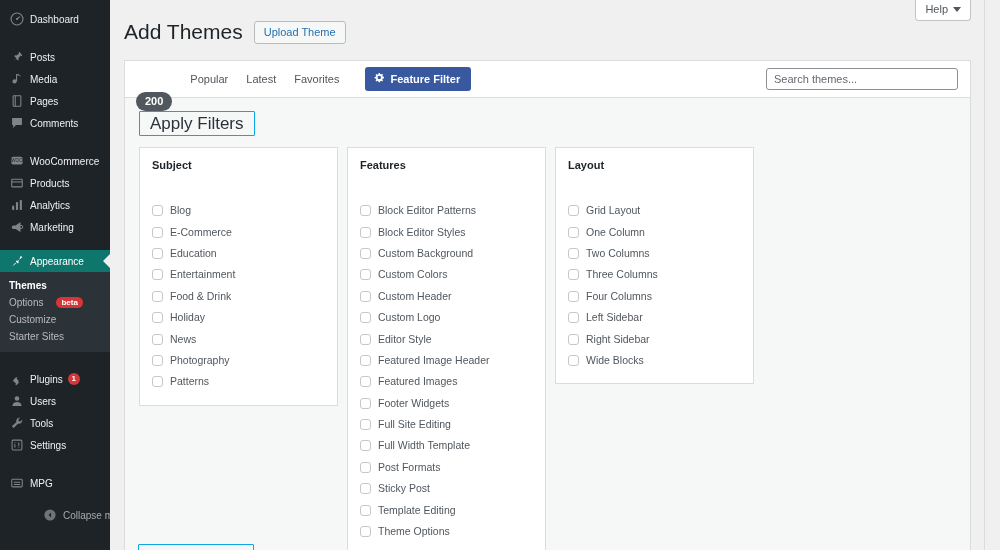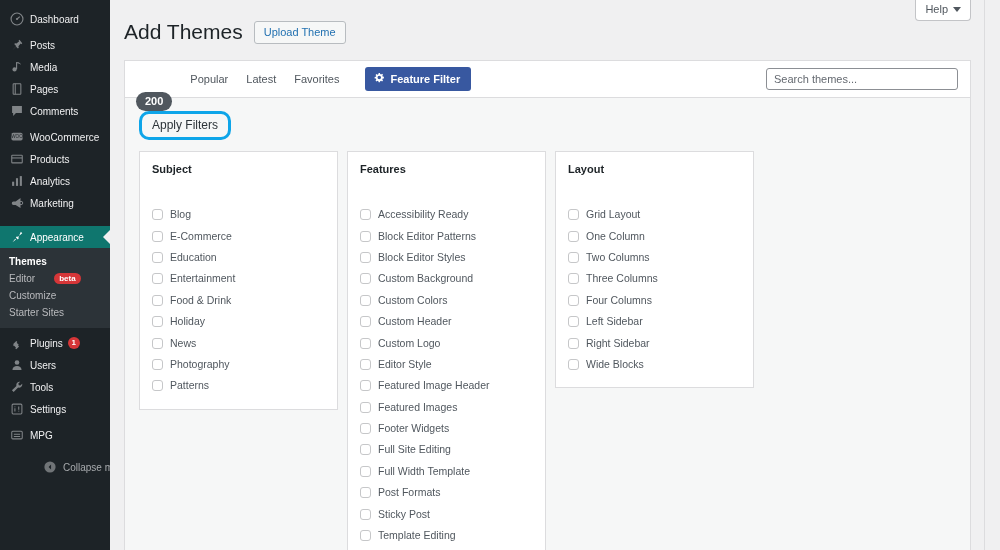--- a/index.html
+++ b/index.html
@@ -22,21 +22,21 @@
   }
   .menu-item {
     display: flex; align-items: center;
     height: 22px;
     padding: 0 0 0 9px;
     font-size: 10px;
     color: #f0f0f1;
     position: relative;
     white-space: nowrap;
   }
-  .menu-item.spaced { margin-top: 4px; align-items: center; }
+  .menu-item.spaced { margin-top: 16px; align-items: center; }
   .menu-item .ic {
     width: 15px; height: 15px; min-width: 15px;
     margin-right: 6px;
     display: inline-flex; align-items: center; justify-content: center;
     opacity: .72;
   }
   .menu-item .ic svg { display: block; }
   .menu-item.current {
     background: #0f766e;
     color: #fff;
@@ -60,21 +60,21 @@
     display: flex; align-items: center;
     height: 17px;
     padding-left: 9px;
     font-size: 10px;
     color: #b9babd;
     white-space: nowrap;
   }
   .submenu-item.active { color: #fff; font-weight: bold; }
   .badge-beta {
     display: inline-block;
-    margin-left: 19px;
+    margin-left: 13px;
     background: #d63638;
     color: #fff;
     font-size: 8px;
     font-weight: bold;
     line-height: 11px;
     padding: 0 5px;
     border-radius: 7px;
   }
   .badge-count {
     display: inline-block;
@@ -214,26 +214,26 @@
   .search-box::placeholder { color: #646970; }
 
   .filter-drawer {
     background: #f6f7f7;
     padding: 13px 0 0 14px;
     min-height: 460px;
   }
   .apply-wrap { padding-bottom: 11px; }
   .btn-apply {
     background: #f6f7f7;
-    border: 3px solid #0ea5e9;
+    border: 1px solid #0ea5e9;
     color: #2c3338;
-    font-size: 12px;
+    font-size: 17px;
     line-height: 15px;
     padding: 4px 10px;
-    border-radius: 10px;
+    border-radius: 1px;
     cursor: pointer;
     font-family: "Liberation Sans", sans-serif;
   }
   .filter-groups { display: flex; gap: 9px; align-items: flex-start; }
   .filter-group {
     width: 199px;
     background: #fff;
     border: 1px solid #dcdcde;
     padding: 10px 12px 12px 12px;
   }
@@ -363,21 +363,21 @@
             <path d="M15.5 2.5l2 2-6.2 5.2-1.6-.3-1.3 1.3 2.7 2.7 1.3-1.3-.3-1.6zM7.5 12.5l-4 5 5-4z"></path>
           </svg>
         </span>
         <span>Appearance</span>
       </div>
       <div class="submenu">
         <div class="submenu-item active">
           <span>Themes</span>
         </div>
         <div class="submenu-item">
-          <span>Editor</span>
+          <span>Options</span>
           <span class="badge-beta">beta</span>
         </div>
         <div class="submenu-item">
           <span>Customize</span>
         </div>
         <div class="submenu-item">
           <span>Starter Sites</span>
         </div>
       </div>
       <div class="menu-item spaced">
@@ -509,24 +509,20 @@
                 </label>
                 <label class="check-row">
                   <span class="cb"></span>
                   <span class="cb-label">Patterns</span>
                 </label>
               </div>
               <div class="filter-group">
                 <div class="group-title">Features</div>
                 <label class="check-row">
                   <span class="cb"></span>
-                  <span class="cb-label">Accessibility Ready</span>
-                </label>
-                <label class="check-row">
-                  <span class="cb"></span>
                   <span class="cb-label">Block Editor Patterns</span>
                 </label>
                 <label class="check-row">
                   <span class="cb"></span>
                   <span class="cb-label">Block Editor Styles</span>
                 </label>
                 <label class="check-row">
                   <span class="cb"></span>
                   <span class="cb-label">Custom Background</span>
                 </label>

